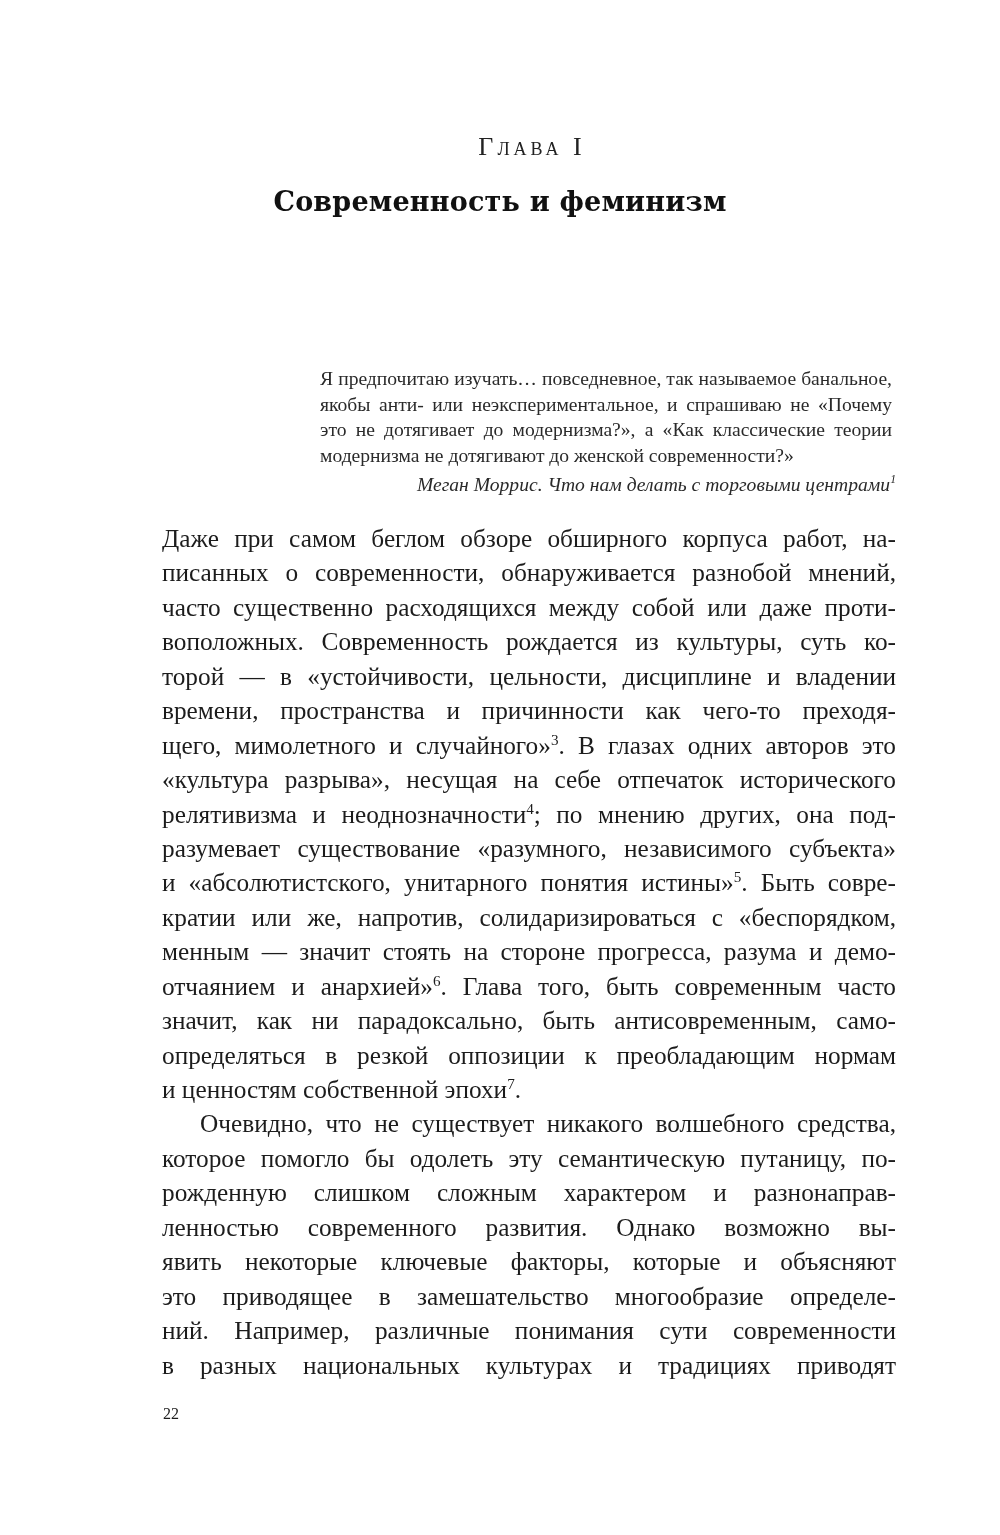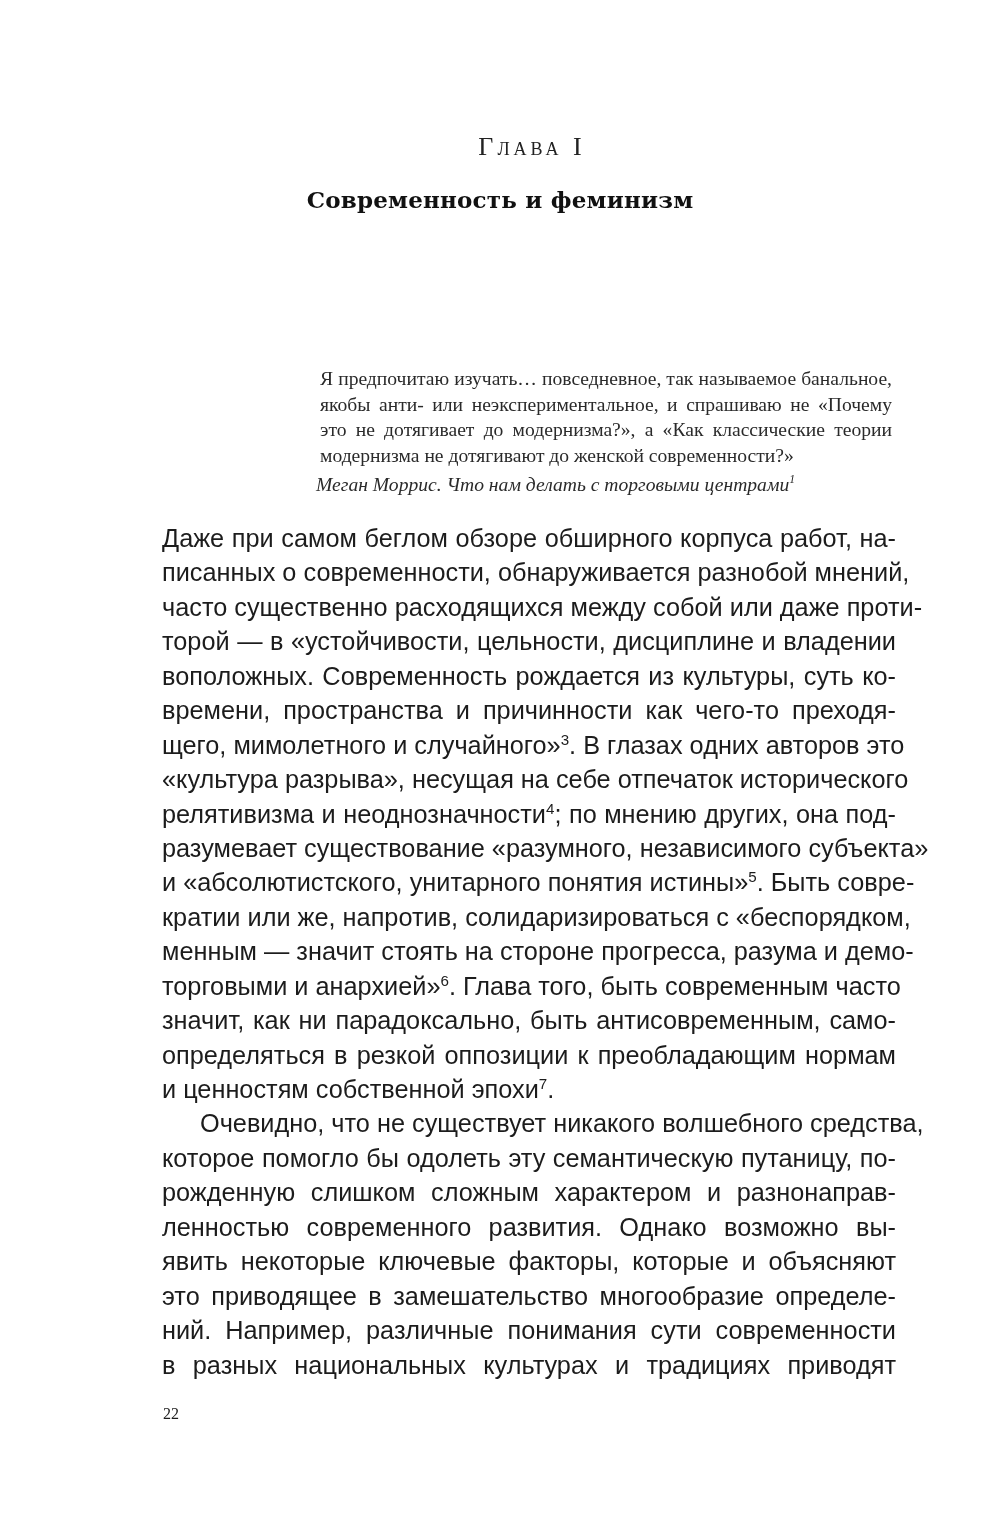--- a/index.html
+++ b/index.html
@@ -14,37 +14,37 @@
     font-family: "Liberation Serif", serif;
     font-size: 26px; letter-spacing: 4px;
     font-variant: small-caps;
     color: #222;
     padding-left: 32px;
   }
   .chapter-title {
     position: absolute; top: 186px; left: 0; width: 1000px;
     text-align: center;
     font-family: "DejaVu Serif", serif;
-    font-weight: bold; font-size: 23px; letter-spacing: 0.2px;
+    font-weight: bold; font-size: 27px; letter-spacing: 0.2px;
     color: #111;
   }
   .epigraph {
     position: absolute; top: 362px; left: 316px; width: 580px;
     font-family: "Liberation Serif", serif;
     font-size: 19.6px; line-height: 25.5px;
     text-align: justify; color: #2a2a2a;
   }
   .epigraph-quote { margin: 4px; text-align: justify; text-align-last: left; }
   .epigraph-source {
-    margin: 0; font-style: italic; color: #2a2a2a;
+    margin: 0; text-align: right; font-style: italic; color: #2a2a2a;
   }
   .epigraph-source sup, .body sup { font-size: 0.6em; line-height: 0; vertical-align: super; }
   .body {
     position: absolute; top: 521px; left: 162px; width: 734px;
-    font-family: Liberation Sans, sans-serif;
+    font-family: Liberation Serif, serif;
     font-size: 25.3px; line-height: 34.45px;
     color: #1c1c1c;
   }
   .line {
     display: block; white-space: nowrap;
     text-align: justify; text-align-last: justify;
     height: 34.45px;
   }
   .line.last { text-align-last: left; }
   .line.indent { padding-left: 38px; }
@@ -62,31 +62,31 @@
 
 <div class="epigraph">
   <p class="epigraph-quote">Я предпочитаю изучать… повседневное, так называемое банальное, якобы анти- или неэкспериментальное, и спрашиваю не «Почему это не дотягивает до модернизма?», а «Как классические теории модернизма не дотягивают до женской современности?»</p>
   <p class="epigraph-source"><span>Меган Моррис. Что нам делать с торговыми центрами</span><sup>1</sup></p>
 </div>
 
 <div class="body" id="body-text">
     <span class="line"><span>Даже при самом беглом обзоре обширного корпуса работ, на-</span></span>
     <span class="line"><span>писанных о современности, обнаруживается разнобой мнений,</span></span>
     <span class="line"><span>часто существенно расходящихся между собой или даже проти-</span></span>
+    <span class="line"><span>воположных. Современность рождается из культуры, суть ко-</span></span>
     <span class="line"><span>торой — в «устойчивости, цельности, дисциплине и владении</span></span>
-    <span class="line"><span>воположных. Современность рождается из культуры, суть ко-</span></span>
     <span class="line"><span>времени, пространства и причинности как чего-то преходя-</span></span>
     <span class="line"><span>щего, мимолетного и случайного»</span><sup>3</sup><span>. В глазах одних авторов это</span></span>
     <span class="line"><span>«культура разрыва», несущая на себе отпечаток исторического</span></span>
     <span class="line"><span>релятивизма и неоднозначности</span><sup>4</sup><span>; по мнению других, она под-</span></span>
     <span class="line"><span>разумевает существование «разумного, независимого субъекта»</span></span>
     <span class="line"><span>и «абсолютистского, унитарного понятия истины»</span><sup>5</sup><span>. Быть совре-</span></span>
     <span class="line"><span>кратии или же, напротив, солидаризироваться с «беспорядком,</span></span>
     <span class="line"><span>менным — значит стоять на стороне прогресса, разума и демо-</span></span>
-    <span class="line"><span>торговыми и анархией»</span><sup>6</sup><span>. Глава того, быть современным часто</span></span>
+    <span class="line"><span>отчаянием и анархией»</span><sup>6</sup><span>. Глава того, быть современным часто</span></span>
     <span class="line"><span>значит, как ни парадоксально, быть антисовременным, само-</span></span>
     <span class="line"><span>определяться в резкой оппозиции к преобладающим нормам</span></span>
     <span class="line last"><span>и ценностям собственной эпохи</span><sup>7</sup><span>.</span></span>
     <span class="line indent"><span>Очевидно, что не существует никакого волшебного средства,</span></span>
     <span class="line"><span>которое помогло бы одолеть эту семантическую путаницу, по-</span></span>
     <span class="line"><span>рожденную слишком сложным характером и разнонаправ-</span></span>
     <span class="line"><span>ленностью современного развития. Однако возможно вы-</span></span>
     <span class="line"><span>явить некоторые ключевые факторы, которые и объясняют</span></span>
     <span class="line"><span>это приводящее в замешательство многообразие определе-</span></span>
     <span class="line"><span>ний. Например, различные понимания сути современности</span></span>

